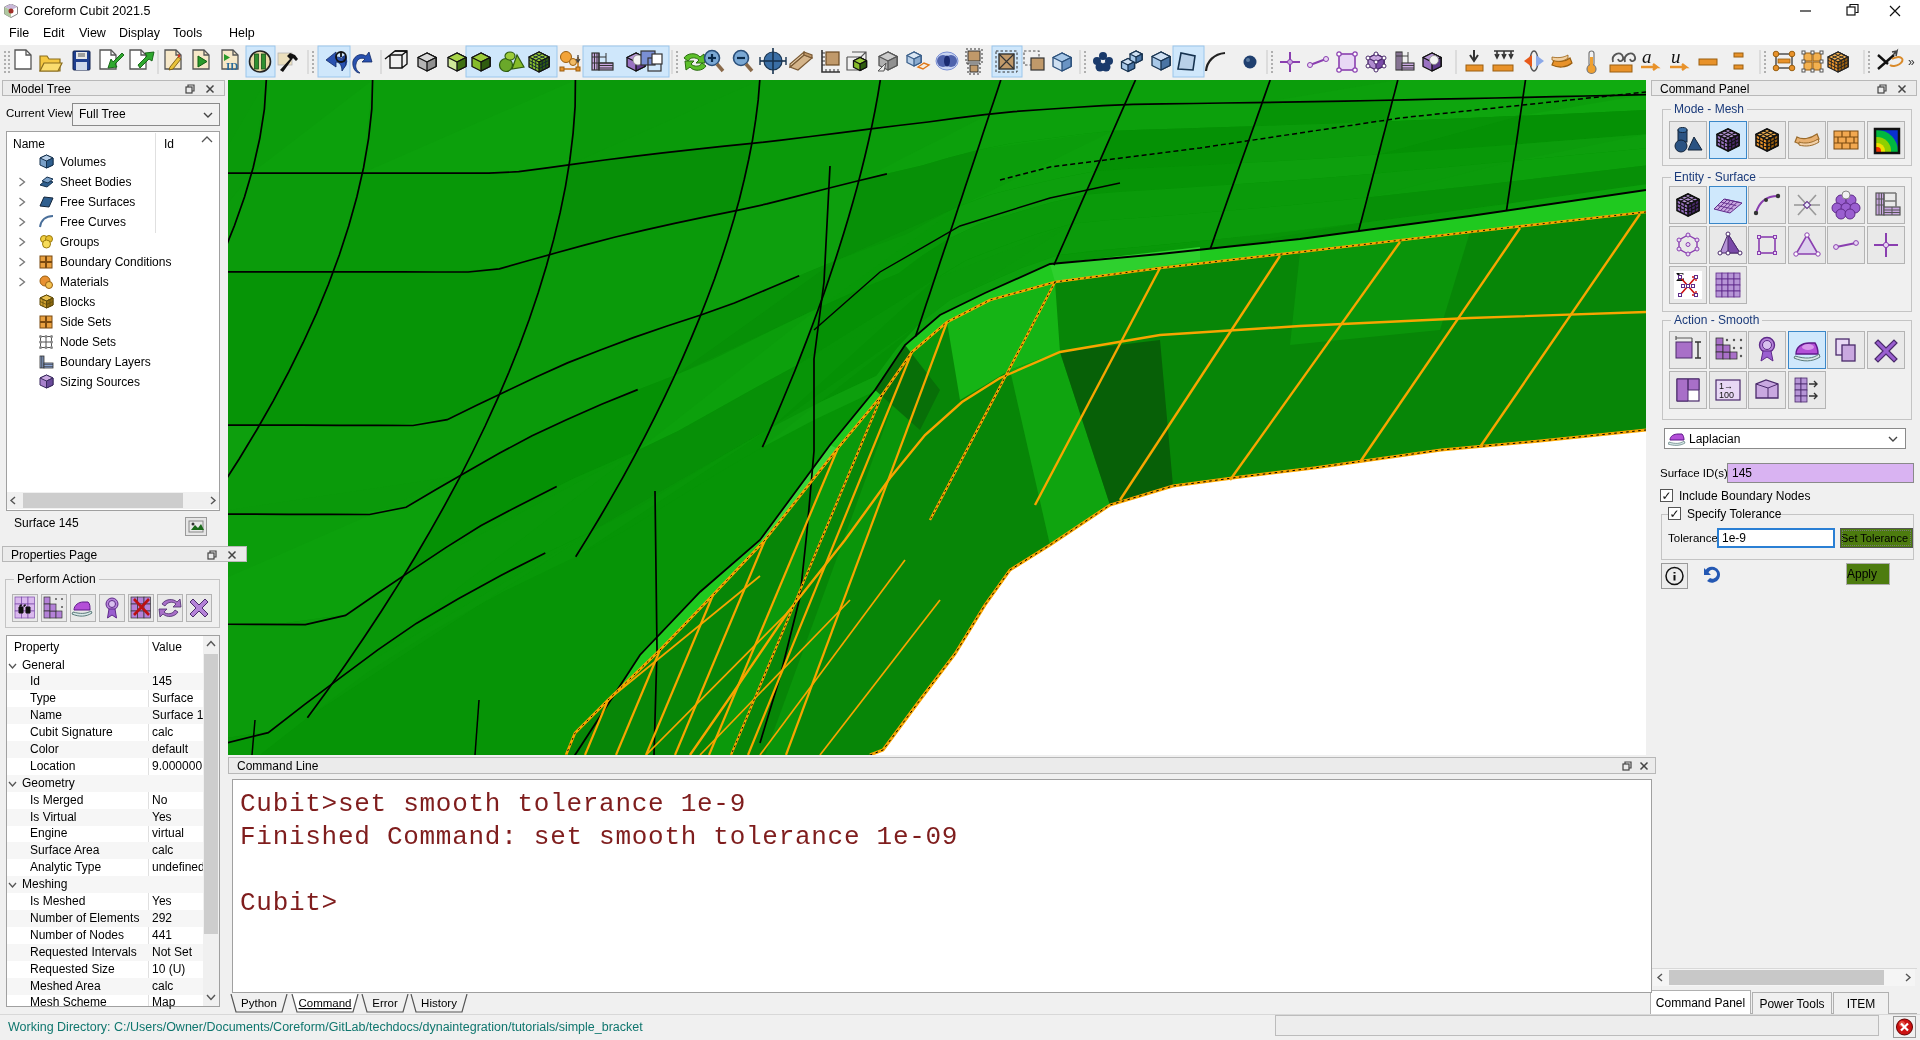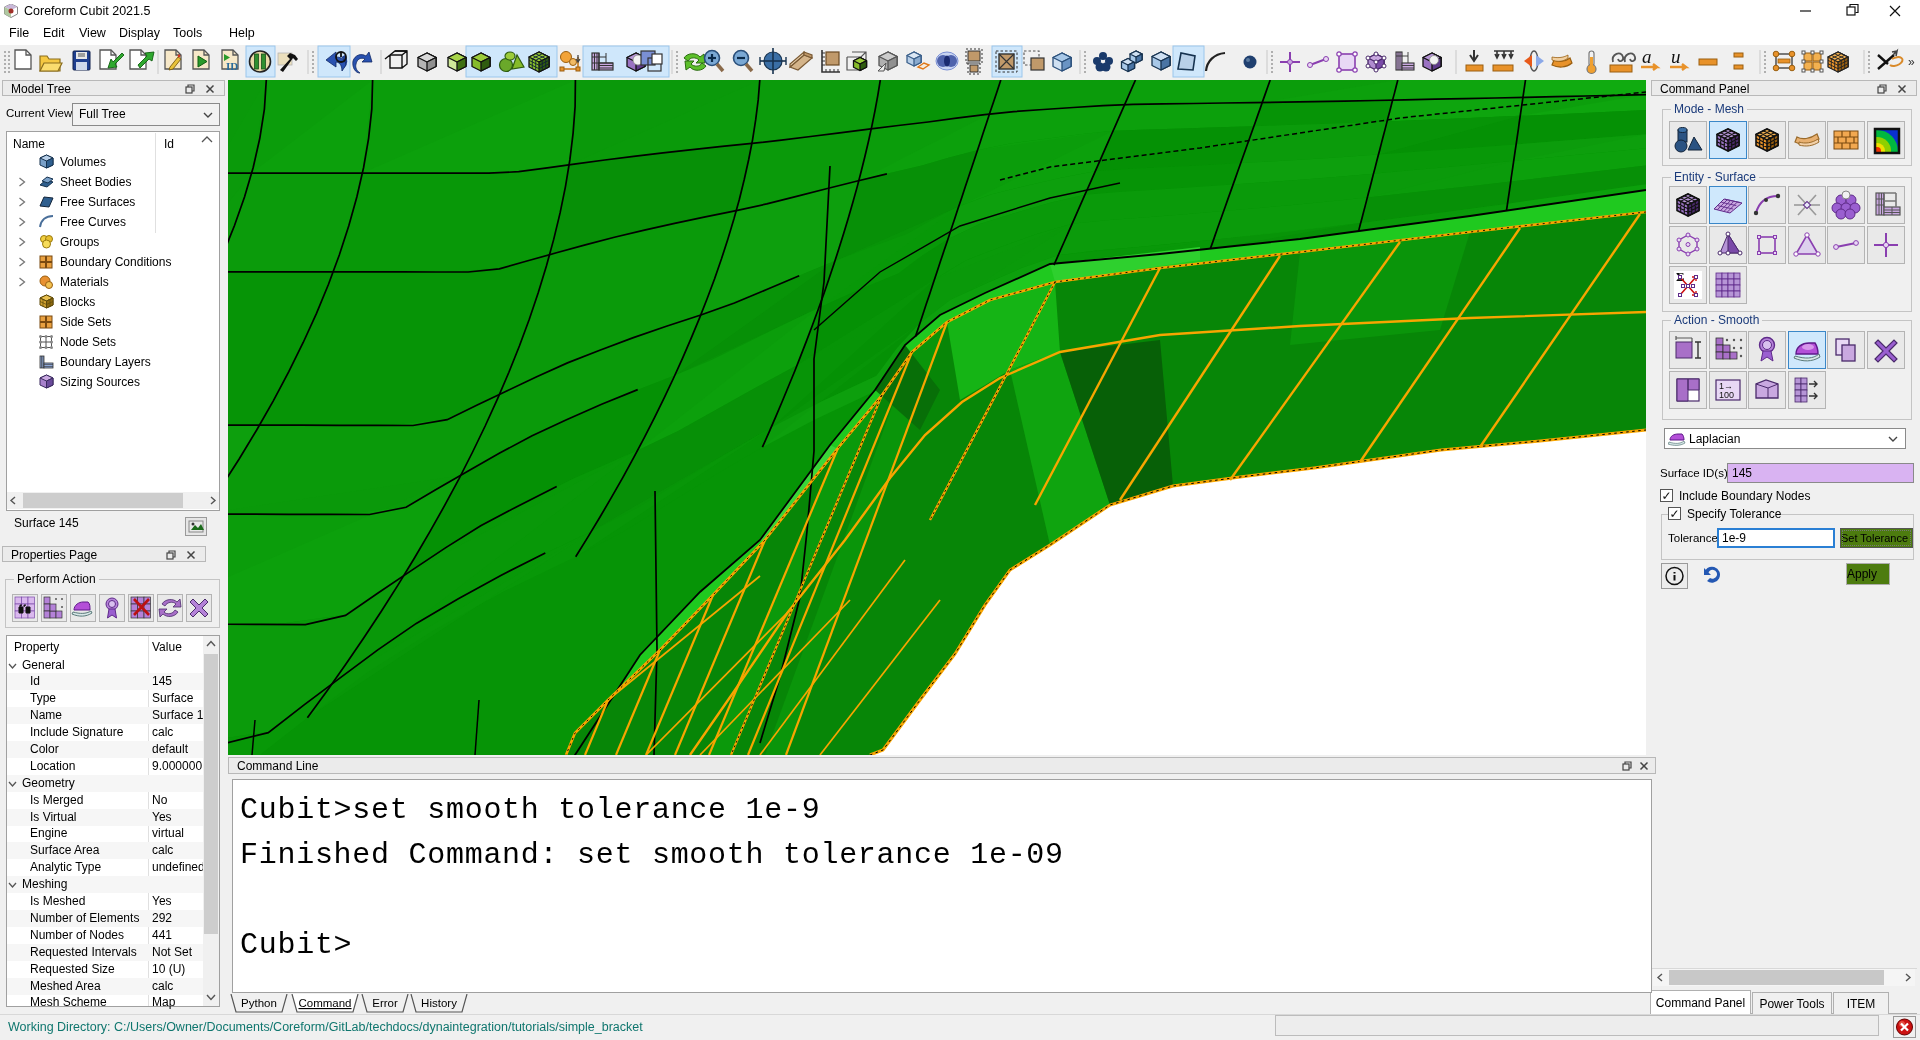--- a/index.html
+++ b/index.html
@@ -726,21 +726,21 @@
       <path d="M2 1 l4 3.5 l-4 3.5" fill="none" stroke="#555" stroke-width="1.4"></path>
     </svg>
     <div class="abs" style="left:16px;top:1px;width:160px;height:15px;background:#cdcdcd"></div>
   </div>
 <div class="lbl" style="left:14px;top:516px">Surface 145</div>
 <div class="abs" style="left:185px;top:517px;width:22px;height:19px;background:#e6e6e6;border:1px solid #9a9a9a"><svg width="20" height="17">
       <rect x="3" y="3" width="14" height="11" fill="#e8e8e8" stroke="#888"></rect>
       <path d="M5 12 l4 -5 l3 3 l3 -4 l3 6 z" fill="#1a6b1a"></path>
       <circle cx="7" cy="6" r="1.5" fill="#333"></circle>
     </svg></div>
-<div class="docktitle" style="left:2px;top:546px;width:204px;height:16px">
+<div class="docktitle" style="left:2px;top:546px;width:245px;height:16px">
     <div class="dtxt">Properties Page</div>
     <svg class="abs" style="right:28px;top:2px" width="12" height="12">
       <g fill="none" stroke="#444" stroke-width="1.2">
         <rect x="2" y="4" width="6" height="6"></rect>
         <path d="M4 4 v-2 h6 v6 h-2"></path>
       </g>
     </svg>
     <svg class="abs" style="right:8px;top:2px" width="12" height="12">
       <path d="M2.5 2.5 l7 7 m0 -7 l-7 7" stroke="#444" stroke-width="1.5"></path>
     </svg>
@@ -814,21 +814,21 @@
   </svg>
 <div class="lbl" style="left:22px;top:658px">General</div>
 <div class="abs" style="left:7px;top:673px;width:196px;height:17px;background:#f6f6f6"></div>
 <div class="lbl" style="left:30px;top:674px">Id</div>
 <div class="lbl" style="left:152px;top:674px">145</div>
 <div class="lbl" style="left:30px;top:691px">Type</div>
 <div class="lbl" style="left:152px;top:691px">Surface</div>
 <div class="abs" style="left:7px;top:707px;width:196px;height:17px;background:#f6f6f6"></div>
 <div class="lbl" style="left:30px;top:708px">Name</div>
 <div class="lbl" style="left:152px;top:708px">Surface 14</div>
-<div class="lbl" style="left:30px;top:725px">Include Signature</div>
+<div class="lbl" style="left:30px;top:725px">Cubit Signature</div>
 <div class="lbl" style="left:152px;top:725px">calc</div>
 <div class="abs" style="left:7px;top:741px;width:196px;height:17px;background:#f6f6f6"></div>
 <div class="lbl" style="left:30px;top:742px">Color</div>
 <div class="lbl" style="left:152px;top:742px">default</div>
 <div class="lbl" style="left:30px;top:759px">Location</div>
 <div class="lbl" style="left:152px;top:759px">9.000000,</div>
 <div class="abs" style="left:7px;top:775px;width:196px;height:17px;background:#f6f6f6"></div>
 <svg class="abs" style="left:8px;top:780px" width="9" height="8">
     <path d="M1 2 l3.5 4 l3.5 -4" fill="none" stroke="#555" stroke-width="1.3"></path>
   </svg>
@@ -1184,21 +1184,21 @@
       <g fill="none" stroke="#444" stroke-width="1.2">
         <rect x="2" y="4" width="6" height="6"></rect>
         <path d="M4 4 v-2 h6 v6 h-2"></path>
       </g>
     </svg>
     <svg class="abs" style="right:5px;top:2px" width="12" height="12">
       <path d="M2.5 2.5 l7 7 m0 -7 l-7 7" stroke="#444" stroke-width="1.5"></path>
     </svg>
   </div>
 <div class="white" style="left:232px;top:779px;width:1420px;height:214px"></div>
-<div class="abs mono" style="left:240px;top:788px;font-size:30px;letter-spacing:0.72px;line-height:45px;color:#000000;white-space:pre">Cubit&gt;set smooth tolerance 1e-9
+<div class="abs mono" style="left:240px;top:788px;font-size:26px;letter-spacing:0.72px;line-height:33px;color:#7f1d1d;white-space:pre">Cubit&gt;set smooth tolerance 1e-9
 Finished Command: set smooth tolerance 1e-09
 
 Cubit&gt;</div>
 <svg class="abs" style="left:230px;top:994px" width="58" height="19" viewBox="0 0 58 19">
     <path d="M1 0 L6 18 L52 18 L57 0" fill="#f0f0f0" stroke="#555" stroke-width="1.2"></path>
     <text x="29.0" y="13" text-anchor="middle" font-size="11.5" font-family="Liberation Sans" style="">Python</text>
   </svg>
 <svg class="abs" style="left:291px;top:994px" width="68" height="19" viewBox="0 0 68 19">
     <path d="M1 0 L6 18 L62 18 L67 0" fill="#fff" stroke="#555" stroke-width="1.2"></path>
     <text x="34.0" y="13" text-anchor="middle" font-size="11.5" font-family="Liberation Sans" style="text-decoration:underline;">Command</text>

